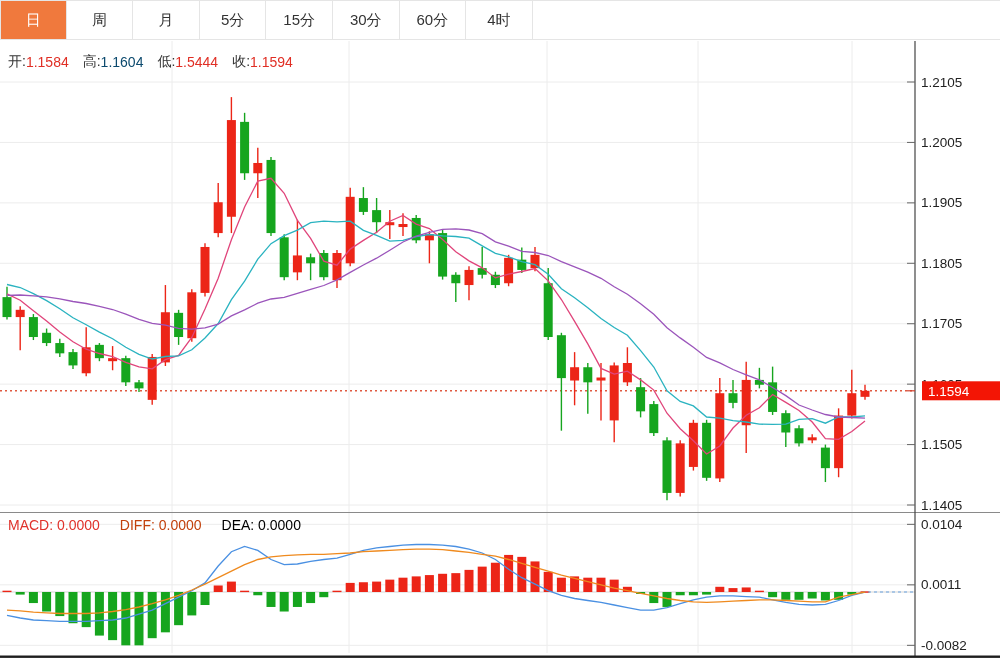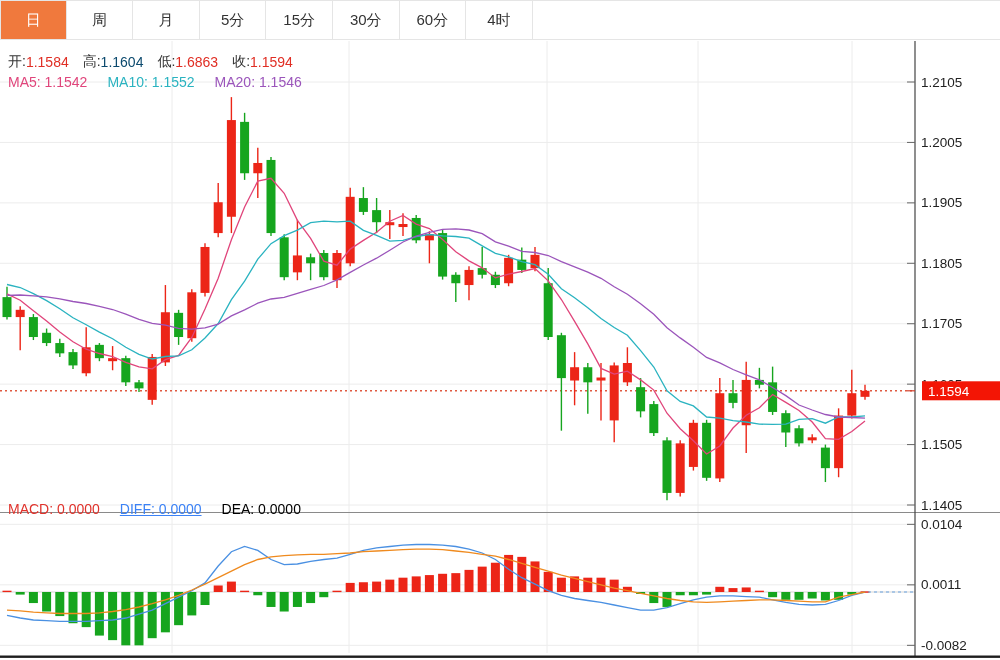--- a/index.html
+++ b/index.html
@@ -7,21 +7,21 @@
        font-family:"Liberation Sans","DejaVu Sans",sans-serif;}
   .toolbar{position:absolute;left:0;top:0;width:1000px;height:40px;box-sizing:border-box;
        display:flex;background:#fff;border-top:1px solid #e5e5e5;border-bottom:1px solid #e5e5e5;}
   .tab{width:66.6px;height:100%;box-sizing:border-box;border-right:1px solid #e5e5e5;
        display:flex;align-items:center;justify-content:center;font-size:15px;color:#333;cursor:pointer;}
   .tab:first-child{border-left:1px solid #e5e5e5;}
   .tab.sel{color:#fff;}
   .legend{position:absolute;display:flex;align-items:center;font-size:14px;white-space:nowrap;z-index:5;}
   .lg-ohlc{left:8px;top:53px;}
   .lg-ma{left:8px;top:74px;}
-  .lg-macd{left:8px;top:501px;}
+  .lg-macd{left:8px;top:517px;}
   .lgl{color:#333;}
   .lgv{margin-right:14px;}
   .ma-item{margin-right:20px;}
   svg{position:absolute;left:0;top:40px;}
   svg text{font-family:"Liberation Sans","DejaVu Sans",sans-serif;}
 </style>
 </head>
 <body>
 
 <div class="app">
@@ -34,32 +34,27 @@
       <div class="tab">30分</div>
       <div class="tab">60分</div>
       <div class="tab">4时</div>
     </div>
   <div class="legend lg-ohlc">
       <span class="lgl">开:</span>
       <span class="lgv" style="color: rgb(224, 46, 36);">1.1584</span>
       <span class="lgl">高:</span>
       <span class="lgv" style="color: #0c4a6e;">1.1604</span>
       <span class="lgl">低:</span>
-      <span class="lgv" style="color: rgb(224, 46, 36);">1.6863</span>
+      <span class="lgv" style="color: rgb(224, 46, 36);">1.5444</span>
       <span class="lgl">收:</span>
       <span class="lgv" style="color: rgb(224, 46, 36);">1.1594</span>
     </div>
-  <div class="legend lg-ma">
-      <span class="ma-item" style="color: rgb(224, 69, 123);">MA5: 1.1542</span>
-      <span class="ma-item" style="color: rgb(42, 179, 192);">MA10: 1.1552</span>
-      <span class="ma-item" style="color: rgb(155, 85, 187);">MA20: 1.1546</span>
-    </div>
   <div class="legend lg-macd">
       <span class="ma-item" style="color: rgb(224, 50, 43);">MACD: 0.0000</span>
-      <span class="ma-item" style="color: #3b82f6; text-decoration: underline;">DIFF: 0.0000</span>
+      <span class="ma-item" style="color: #c2410c;">DIFF: 0.0000</span>
       <span class="ma-item" style="color: #000000;">DEA: 0.0000</span>
     </div>
   <svg id="chart" width="1000" height="620" viewBox="0 40 1000 620">
       <line x1="0" y1="82" x2="915" y2="82" stroke="#ececec" stroke-width="1"></line>
       <line x1="0" y1="142.43000000000006" x2="915" y2="142.43000000000006" stroke="#ececec" stroke-width="1"></line>
       <line x1="0" y1="202.86000000000013" x2="915" y2="202.86000000000013" stroke="#ececec" stroke-width="1"></line>
       <line x1="0" y1="263.2899999999988" x2="915" y2="263.2899999999988" stroke="#ececec" stroke-width="1"></line>
       <line x1="0" y1="323.7199999999989" x2="915" y2="323.7199999999989" stroke="#ececec" stroke-width="1"></line>
       <line x1="0" y1="384.14999999999895" x2="915" y2="384.14999999999895" stroke="#ececec" stroke-width="1"></line>
       <line x1="0" y1="444.57999999999896" x2="915" y2="444.57999999999896" stroke="#ececec" stroke-width="1"></line>

